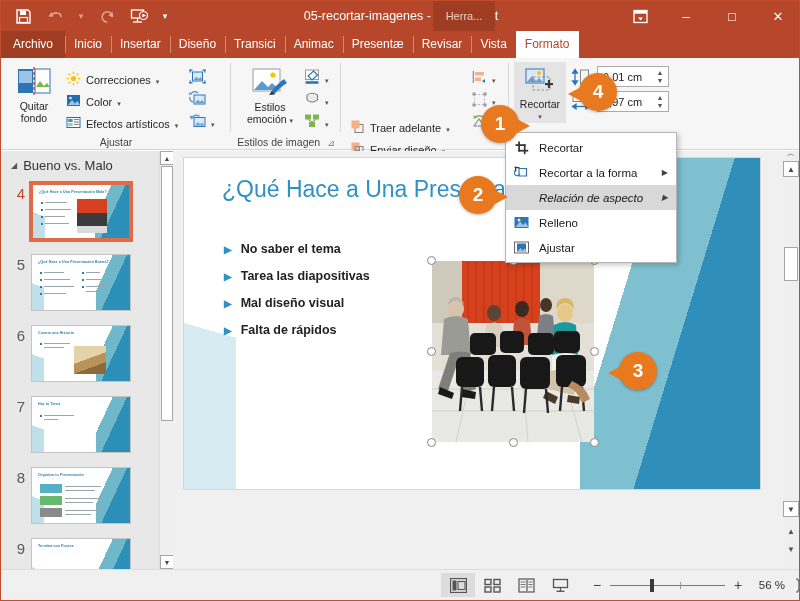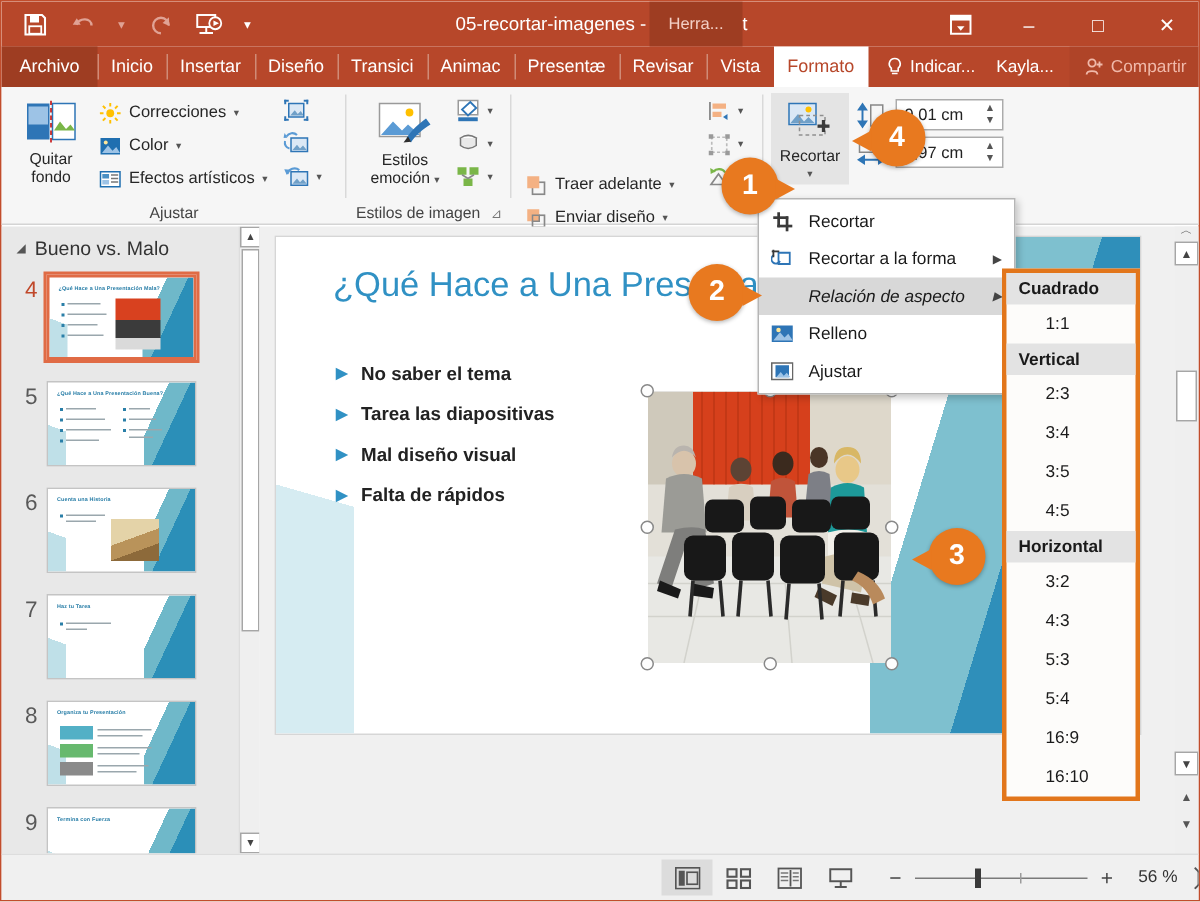--- a/index.html
+++ b/index.html
@@ -59,21 +59,21 @@
     background: #f6f6f6; border-bottom: 1px solid #d4d4d4;
   }
   .rgroup { position: absolute; top: 0; height: 92px; }
   .rgroup-label { position: absolute; bottom: 2px; left: 0; width: 100%; text-align: center;
                   font-size: 10.5px; color: #444; }
   .rsep { position: absolute; top: 5px; bottom: 18px; width: 1px; background: #d9d9d9; }
 
   .bigbtn { display: flex; flex-direction: column; align-items: center; width: 58px;
             padding-top: 5px; font-size: 10.5px; color: #262626; text-align: center; line-height: 12px; }
   .bigbtn .bi { margin-bottom: 3px; }
-  .smallitem { display: flex; align-items: center; gap: 5px; font-size: 11px; color: #262626;
+  .smallitem { display: flex; align-items: flex-end; gap: 5px; font-size: 11px; color: #262626;
                height: 22px; padding: 0 3px; white-space: nowrap; }
   .caret { font-size: 7px; color: #555; }
 
   .spin-row { display:flex; align-items:center; gap:4px; margin-bottom:4px; }
   .spinbox { width: 72px; height: 21px; border: 1px solid #ababab; background: #fff;
              font-size: 11px; color: #222; display: flex; align-items: center; padding-left: 5px;
              position: relative; }
   .spin-arrows { position: absolute; right: 1px; top: 0; height: 19px; width: 14px;
                  display: flex; flex-direction: column; justify-content: center; align-items: center;
                  color: #555; font-size: 7px; line-height: 8px; }
@@ -242,43 +242,20 @@
       <div class="tab file">Archivo</div>
       <div class="tab">Inicio</div>
       <div class="tab">Insertar</div>
       <div class="tab">Diseño</div>
       <div class="tab">Transici</div>
       <div class="tab">Animac</div>
       <div class="tab">Presentæ</div>
       <div class="tab">Revisar</div>
       <div class="tab">Vista</div>
       <div class="tab active">Formato</div>
-    </div>
-    <div class="tabstrip-right">
-      <div class="tellme">
-        <span>
-          <svg width="11" height="14" viewBox="0 0 11 14">
-              <path d="M5.5 1 A3.6 3.6 0 0 0 3.2 7.4 L3.2 9.3 L7.8 9.3 L7.8 7.4 A3.6 3.6 0 0 0 5.5 1Z" fill="none" stroke="#fff" stroke-width="1.1"></path>
-              <line x1="3.6" y1="11" x2="7.4" y2="11" stroke="#fff" stroke-width="1.1"></line>
-            </svg>
-        </span>
-        <span>Indicar...</span>
-      </div>
-      <div class="acct">Kayla...</div>
-      <div class="share">
-        <span>
-          <svg width="13" height="13" viewBox="0 0 13 13">
-              <circle cx="5" cy="4" r="2.4" fill="none" stroke="#f0b9aa" stroke-width="1.2"></circle>
-              <path d="M1.4 11.6 C1.4 8.6, 8.6 8.6, 8.6 11.6" fill="none" stroke="#f0b9aa" stroke-width="1.2"></path>
-              <line x1="10" y1="3" x2="10" y2="7" stroke="#f0b9aa" stroke-width="1.2"></line>
-              <line x1="8" y1="5" x2="12" y2="5" stroke="#f0b9aa" stroke-width="1.2"></line>
-            </svg>
-        </span>
-        <span>Compartir</span>
-      </div>
     </div>
   </div>
 
   <div class="ribbon">
 
     <div class="rgroup" style="left:0; width:230px;">
       <div style="position:absolute; left:4px; top:4px;">
         <div class="bigbtn">
           <span class="bi">
             <svg width="36" height="30" viewBox="0 0 36 30">
@@ -855,38 +832,20 @@
         <svg width="15" height="13" viewBox="0 0 15 13">
             <rect x="0.5" y="1" width="14" height="11" fill="none" stroke="#666" stroke-width="1"></rect>
             <rect x="3" y="2.5" width="9" height="8" fill="#2e75b6"></rect>
             <path d="M3.5 10.5 l3-3.5 2 2.5 2-2 2.5 3z" fill="#9dc3e6"></path>
           </svg>
       </span>
       <span>Ajustar</span>
     </div>
   </div>
 
-  <div class="submenu">
-    <div class="sub-head">Cuadrado</div>
-    <div class="sub-item">1:1</div>
-
-    <div class="sub-head">Vertical</div>
-    <div class="sub-item">2:3</div>
-    <div class="sub-item">3:4</div>
-    <div class="sub-item">3:5</div>
-    <div class="sub-item">4:5</div>
-
-    <div class="sub-head">Horizontal</div>
-    <div class="sub-item">3:2</div>
-    <div class="sub-item">4:3</div>
-    <div class="sub-item">5:3</div>
-    <div class="sub-item">5:4</div>
-    <div class="sub-item">16:9</div>
-    <div class="sub-item">16:10</div>
-  </div>
 
   <div class="callout t-right" style="left:480px; top:104px;">
     <span class="tail"></span>
       <span>1</span>
   </div>
   <div class="callout t-right" style="left:458px; top:175px;">
     <span class="tail"></span>
       <span>2</span>
   </div>
   <div class="callout t-left" style="left:618px; top:351px;">

